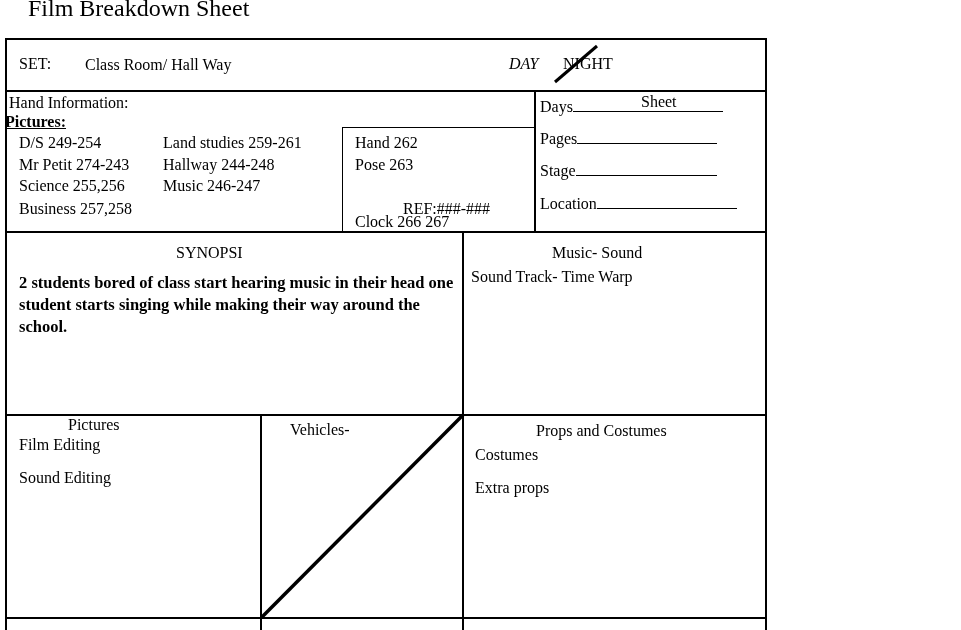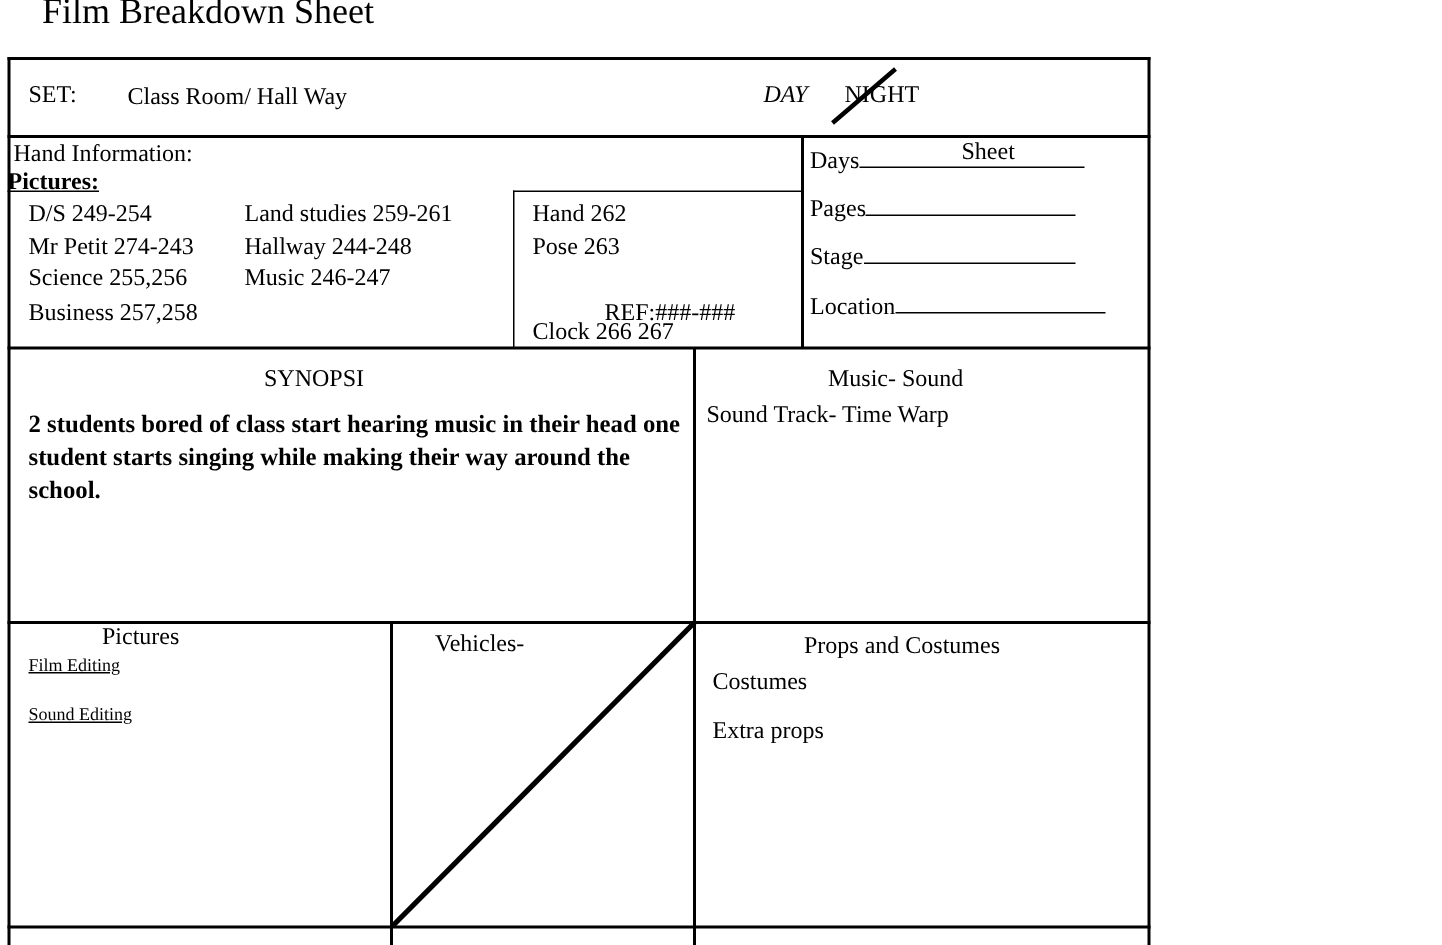--- a/index.html
+++ b/index.html
@@ -5,21 +5,21 @@
     html, body { margin:0; padding:0; background:#ffffff; }
     body { width:961px; height:630px; position:relative; overflow:hidden;
            font-family:"Liberation Serif", "DejaVu Serif", serif; color:#000; }
     .abs { position:absolute; }
     .title { left:28px; top:-5px; font-size:24px; white-space:nowrap; }
     .line-h { position:absolute; height:2px; background:#000; }
     .line-v { position:absolute; width:2px; background:#000; }
     .line-h1 { position:absolute; height:1px; background:#000; }
     .line-v1 { position:absolute; width:1px; background:#000; }
     .t16 { font-size:16px; white-space:nowrap; }
-    .t17 { font-size:12px; white-space:nowrap;text-decoration:underline; }
+    .t17 { font-size:16px; white-space:nowrap; }
     .bold { font-weight:bold; }
     .u { text-decoration:underline; }
     .synopsis { left:19px; top:272px; width:440px; font-size:16.5px; font-weight:bold; line-height:22px; }
     .blank { display:inline-block; border-bottom:1px solid #000; height:14px; vertical-align:baseline; }
     svg.overlay { position:absolute; left:0; top:0; pointer-events:none; }
   </style>
 </head>
 <body>
 
 <div class="abs title">Film Breakdown Sheet</div>

